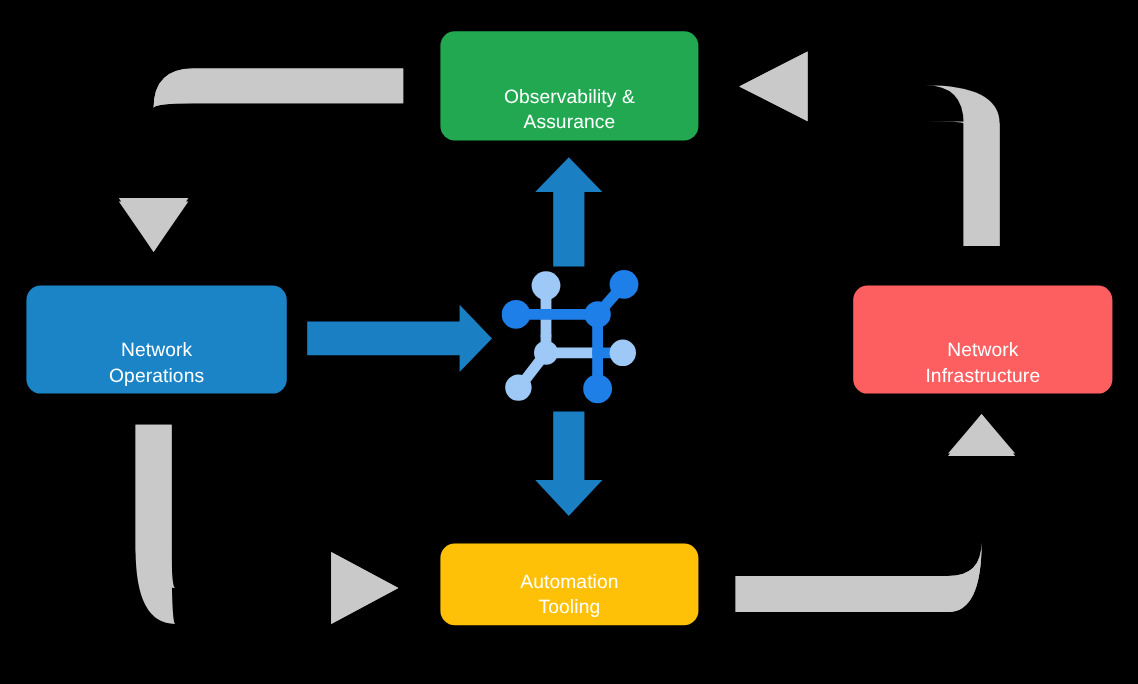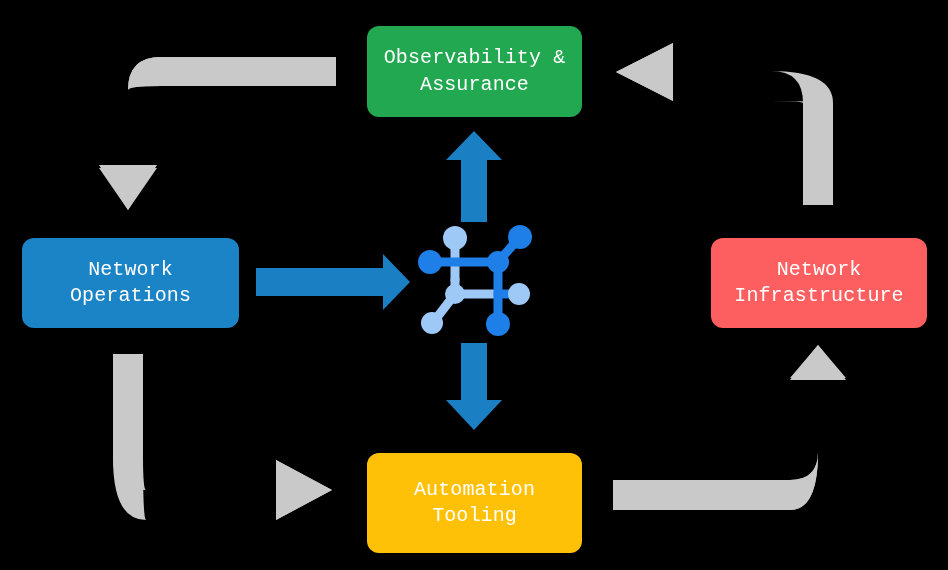--- a/index.html
+++ b/index.html
@@ -16,53 +16,53 @@
   }
   #canvas {
     position: relative;
     width: 948px;
     height: 570px;
     background: #000000;
   }
   .node-box {
     position: absolute;
     display: flex;
-    align-items: center;
+    align-items: flex-end;
     justify-content: center;
     text-align: center;
     border-radius: 12px;
     color: #ffffff;
-    font-size: 20px;
+    font-size: 16px;
     font-weight: 400;
     line-height: 1.32;
     letter-spacing: 0.1px;
     box-sizing: border-box;
     padding: 4px 10px;
-    font-family: Liberation Mono, monospace;
+    font-family: Liberation Sans, sans-serif;
   }
   .node-label {
     display: block;
     white-space: pre-line;
   }
 
   
   #box-observability {
     left: 367px; top: 26px; width: 215px; height: 91px;
     background: #22a851;
   }
   #box-network-operations {
     left: 22px; top: 238px; width: 217px; height: 90px;
     background: #1b84c6;
   }
   #box-network-infrastructure {
     left: 711px; top: 238px; width: 216px; height: 90px;
     background: #fd5f61;
   }
   #box-automation-tooling {
-    left: 367px; top: 453px; width: 215px; height: 100px;
+    left: 367px; top: 453px; width: 215px; height: 68px;
     background: #ffc107;
   }
 
   
   svg.layer {
     position: absolute;
     left: 0; top: 0;
     width: 948px;
     height: 570px;
     overflow: visible;

